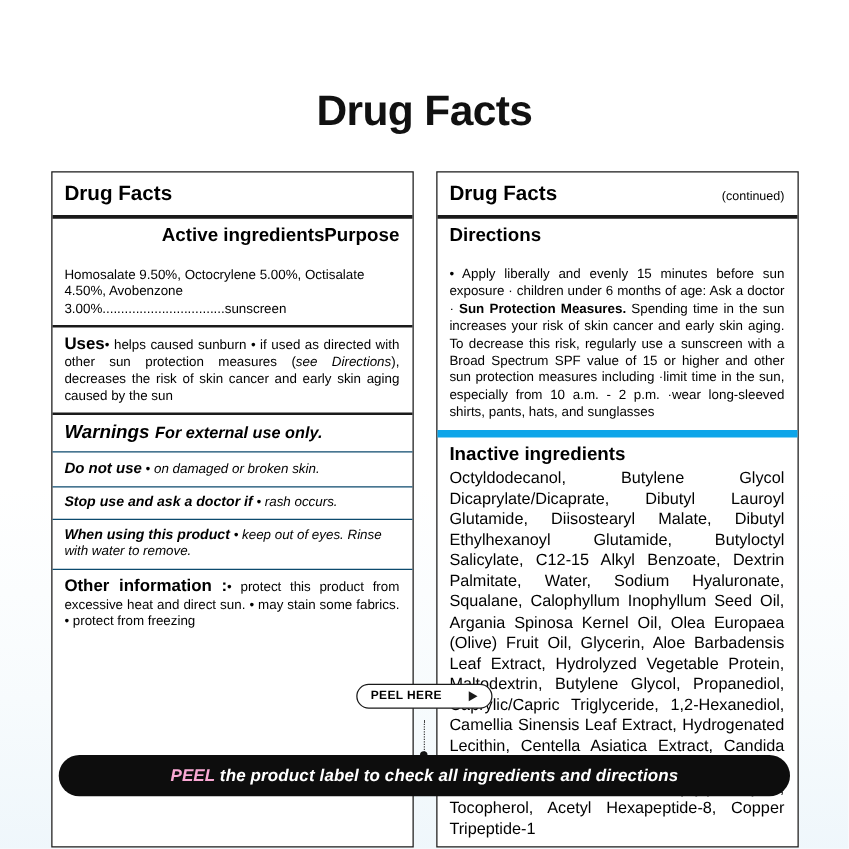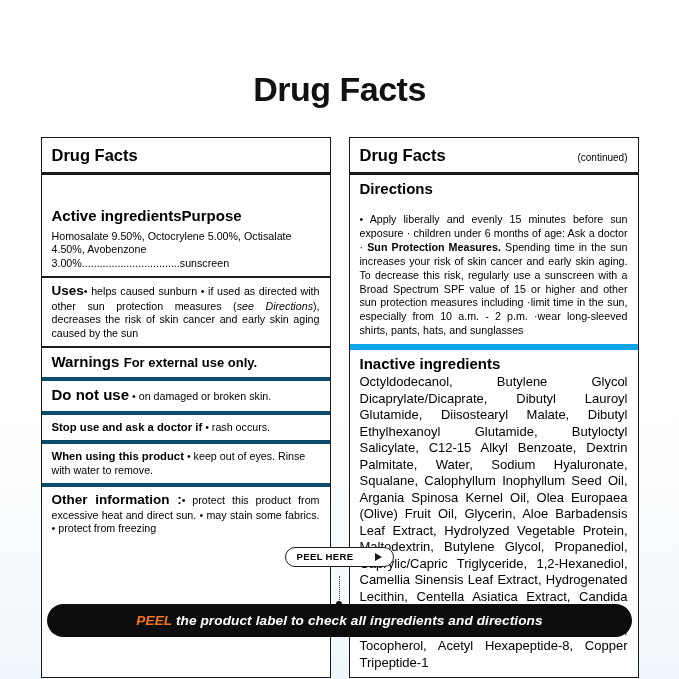--- a/index.html
+++ b/index.html
@@ -53,28 +53,27 @@
   .panel-head .h {
     font-size: 16.5px;
     font-weight: bold;
   }
   .panel-head .cont {
     font-size: 10px;
   }
   .sec {
     padding: 5px 10px 6px 10px;
   }
-  .rule-thin { border-bottom: 4px solid #0c4a6e; }
+  .rule-thin { border-bottom: 1px solid #0c4a6e; font-style: italic; }
   .rule-med { border-bottom: 2.5px solid #1a1a1a; }
   .rule-thick { border-bottom: 6px solid #0ea5e9; }
   .row-head {
     display: flex;
-    justify-content: flex-start;
+    justify-content: flex-end;
     align-items: baseline;
-    margin-top: 27px;
   }
   .big {
     font-size: 15px;
     font-weight: bold;
   }
   .body {
     font-size: 10.7px;
     line-height: 1.25;
     text-align: justify;
   }
@@ -160,21 +159,21 @@
     align-items: center;
     justify-content: center;
   }
   .banner-text {
     font-size: 13.6px;
     font-weight: bold;
     color: #ffffff;
     font-style: italic;
     letter-spacing: 0.1px;
   }
-  .banner-text .hl { color: #f97316; }
+  .banner-text .hl { color: #f9a8d4; }
   em { font-style: italic; }
   .sp-bold { font-weight: bold; }
 </style>
 </head>
 <body>
 
 <div class="page">
 
   <div class="title">Drug Facts</div>
 
@@ -184,39 +183,39 @@
 
       <div class="panel-head">
         <span class="h">Drug Facts</span>
       </div>
 
       <div class="sec rule-med">
         <div class="row-head">
           <span class="big">Active ingredients</span>
           <span class="big">Purpose</span>
         </div>
-        <div class="body-left" style="margin-top:6px;">Homosalate 9.50%, Octocrylene 5.00%, Octisalate 4.50%, Avobenzone 3.00%.................................sunscreen</div>
+        <div class="body-left" style="margin-top:17px;">Homosalate 9.50%, Octocrylene 5.00%, Octisalate 4.50%, Avobenzone 3.00%.................................sunscreen</div>
       </div>
 
       <div class="sec rule-med">
         <div class="body">
           <span class="inline-b">Uses</span><span class="inline-n">• helps caused sunburn • if used as directed with other sun protection measures (</span><em class="inline-n">see Directions</em><span class="inline-n">), decreases the risk of skin cancer and early skin aging caused by the sun</span>
         </div>
       </div>
 
       <div class="sec rule-thin">
         <div>
           <span class="big">Warnings</span>
           <span style="font-size:13px;font-weight:bold;">For external use only.</span>
         </div>
       </div>
 
       <div class="sec rule-thin">
         <div class="body-left">
-          <span class="sp-bold" style="font-size:15px;">Do not use</span>
+          <span class="sp-bold" style="font-size:12px;">Do not use</span>
           <span>• on damaged or broken skin.</span>
         </div>
       </div>
 
       <div class="sec rule-thin">
         <div class="body-left">
           <span class="sp-bold" style="font-size:11.3px;">Stop use and ask a doctor if</span>
           <span>• rash occurs.</span>
         </div>
       </div>

